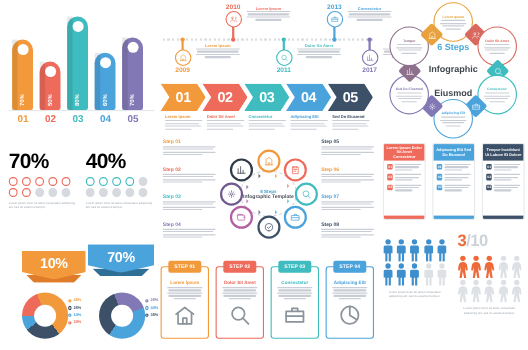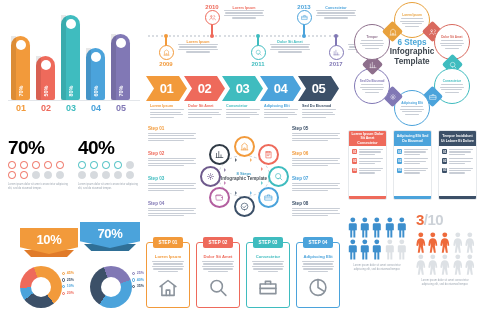--- a/index.html
+++ b/index.html
@@ -105,21 +105,21 @@
   
   #hexwheel { left:348px; top:4px; width:128px; height:120px; }
   .hx-circ { position:absolute; width:36px; height:36px; border-radius:50%;
              border:1.4px solid; background:#fff;
              display:flex; flex-direction:column; align-items:center;
              justify-content:center; padding:2px; }
   .hx-circ h6 { font-size:3.1px; font-weight:bold; margin-bottom:1px; text-align:center; }
   .hx-link { position:absolute; width:15px; height:15px; transform:rotate(45deg);
              border-radius:2px; }
   .hx-mid { position:absolute; left:33px; top:34px; width:62px; height:52px;
-            display:flex; flex-direction:column; align-items:center; justify-content:flex-start; }
+            display:flex; flex-direction:column; align-items:center; justify-content:space-between; }
   .hx-mid .t1 { font-size:8.2px; font-weight:bold; color:#49a7d8; }
   .hx-mid .t2 { font-size:8.2px; font-weight:bold; color:#3f474f; line-height:1.25; }
 
   
   #panels { left:348px; top:130px; width:128px; height:76px; }
   .pan { position:absolute; top:0; width:39px; height:70px; background:#fff;
          border:.9px solid #e6e9ec; border-radius:2px; overflow:hidden; }
   .pan-h { height:15px; color:#fff; display:flex; flex-direction:column;
            align-items:center; justify-content:center; font-size:3.5px;
            font-weight:bold; text-align:center; line-height:1.3; padding:0 2px; }
@@ -620,21 +620,21 @@
             <path d="M12 21a9 9 0 100-18 9 9 0 000 18z"></path>
             <path d="M12 3v9l7 4.5"></path>
           </svg></div>
       </div>
     </div>
 
   <div class="blk" id="hexwheel">
     <div class="hx-mid">
       <div class="t1">6 Steps</div>
       <div class="t2">Infographic</div>
-      <div class="t2">Template</div>
+      <div class="t2">Eiusmod</div>
     </div>
   <div class="hx-circ" style="left: 46px; top: -2px; border-color: rgb(232, 161, 60);">
         <h6 style="color: rgb(232, 161, 60);">Lorem Ipsum</h6>
         <div class="lines" style="width: 26px;">
           <i style="width: 86%;"></i>
           <i style="width: 92%;"></i>
           <i style="width: 80%;"></i>
           <i style="width: 56%;"></i>
         </div>
       </div>

